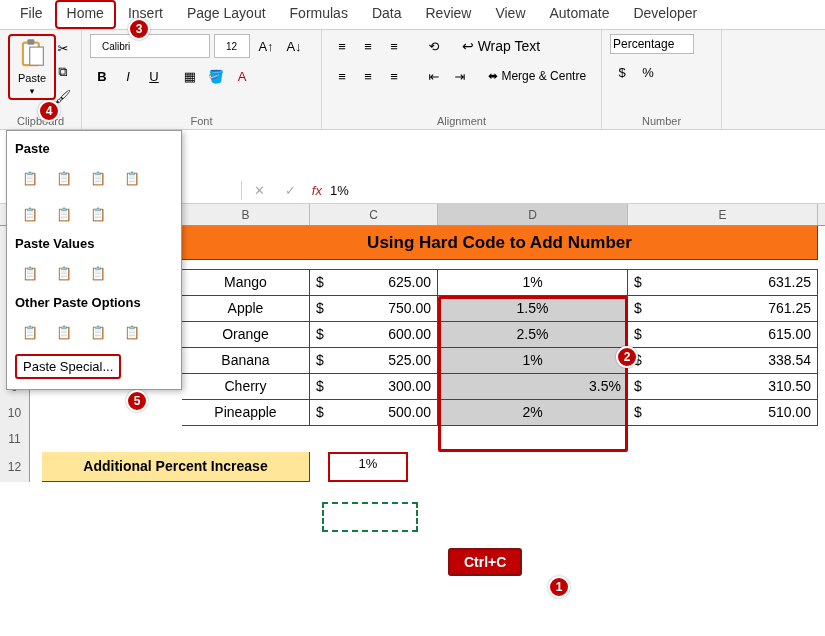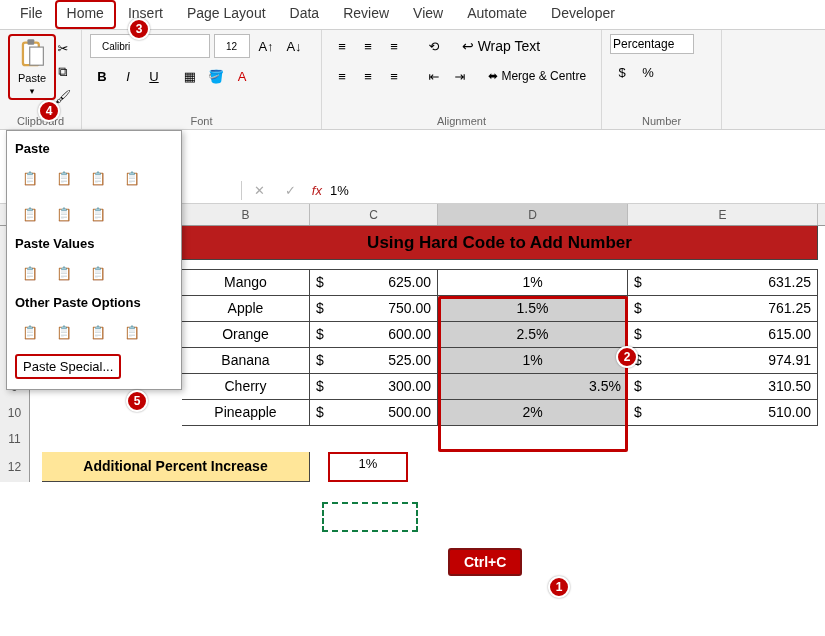--- a/index.html
+++ b/index.html
@@ -25,38 +25,39 @@
 .paste-special{border:2px solid #c00000;border-radius:3px;padding:3px 6px;margin:4px 2px;display:inline-block}
 .namebox-row{height:26px;border-bottom:1px solid #d0d0d0;display:flex;align-items:center;font-size:13px}
 .namebox-row input{border:none;padding:2px 6px;width:60px}
 .fx{font-style:italic;color:#b91c1c;padding:0 8px}
 .sheet{position:relative}
 .colhdr{display:flex;background:#eee;border-bottom:1px solid #999;height:22px;font-size:12px;color:#555}
 .colhdr div{border-right:1px solid #bbb;text-align:center;line-height:22px}
 .rowhdr{width:30px;background:#eee;border-right:1px solid #999;text-align:center;font-size:12px;color:#555;line-height:26px}
 .cellrow{display:flex;height:26px}
 .cell{border-right:1px solid #444;border-bottom:1px solid #444;font-size:14px;line-height:25px;padding:0 6px;overflow:hidden;white-space:nowrap}
-.title-cell{background:#b91c1c;font-weight:bold;font-size:17px;text-align:center}
+.title-cell{background:#f97316;font-weight:bold;font-size:17px;text-align:center}
 .th{background:#b4c6e7;font-weight:bold;text-align:center}
 .sel{background:#d0d0d0}
 .selbox{position:absolute;border:3px solid #c00000;border-radius:2px;pointer-events:none}
 .dashed{position:absolute;border:2px dashed #107c41;pointer-events:none}
 .redcell{border:2px solid #c00000;text-align:center;font-size:13px;padding:2px 8px}
 .callout{position:absolute;background:#c00000;color:#fff;font-weight:bold;font-size:14px;padding:4px 14px;border:2px solid #7f1010;border-radius:3px}
 .clip{width:28px;height:34px}
 svg{display:block}
 </style>
 </head>
 <body>
 
 <div class="ribbon-tabs">
   <div>File</div>
   <div class="active">Home</div>
   <div>Insert</div>
   <div>Page Layout</div>
+  <div>Formulas</div>
   <div>Data</div>
   <div>Review</div>
   <div>View</div>
   <div>Automate</div>
   <div>Developer</div>
 </div>
 
 <div class="ribbon">
   <div class="grp paste-area">
     <div class="paste-btn">
@@ -231,21 +232,21 @@
         <div class="rowhdr">8</div>
         <div style="width:152px"></div>
         <div class="cell" style="width:128px;text-align:center">Banana</div>
         <div class="cell" style="width:128px">
           <span style="float:left">$</span>
           <span style="float:right">525.00</span>
         </div>
         <div class="cell sel" style="width:190px;text-align:center">1%</div>
         <div class="cell" style="width:190px">
           <span style="float:left">$</span>
-          <span style="float:right">974.91</span>
+          <span style="float:right">338.54</span>
         </div>
       </div>
       <div class="cellrow">
         <div class="rowhdr">9</div>
         <div style="width:152px"></div>
         <div class="cell" style="width:128px;text-align:center">Cherry</div>
         <div class="cell" style="width:128px">
           <span style="float:left">$</span>
           <span style="float:right">300.00</span>
         </div>

